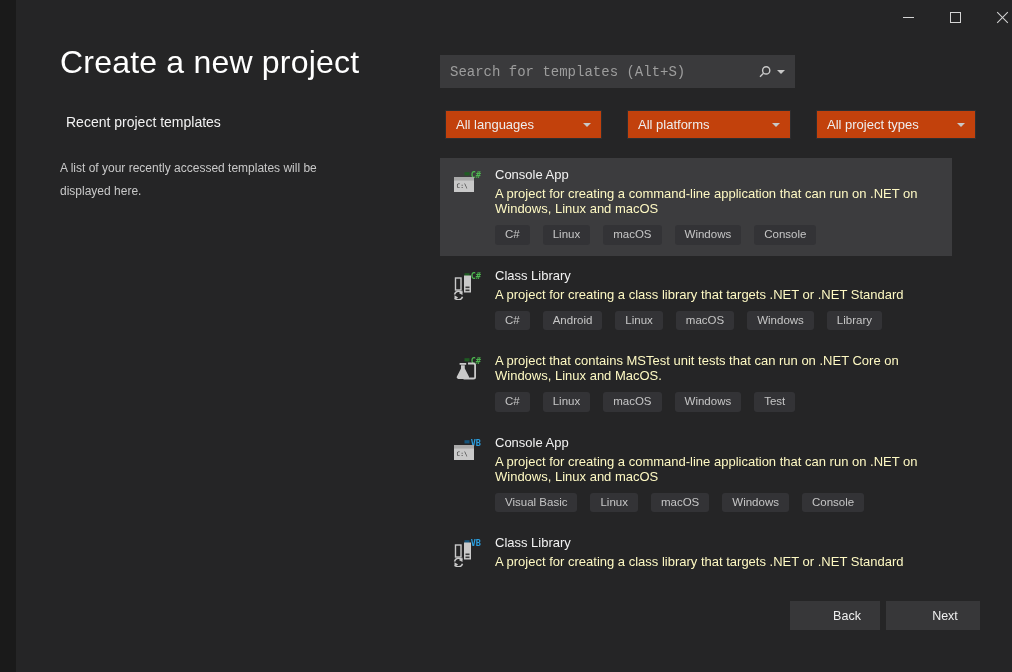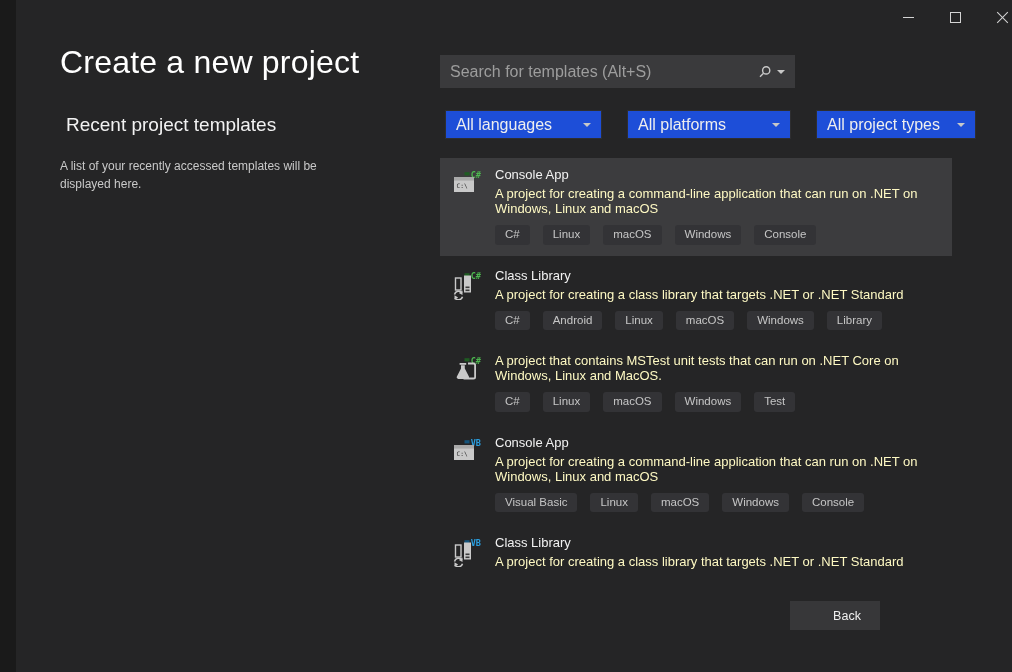--- a/index.html
+++ b/index.html
@@ -27,50 +27,50 @@
   .close-glyph::before { transform: rotate(45deg); }
   .close-glyph::after { transform: rotate(-45deg); }
 
   
   .page-title {
     position: absolute; left: 44px; top: 44px;
     font-size: 32px; font-weight: 300; color: #ffffff; letter-spacing: 0.2px;
   }
   .recent-title {
     position: absolute; left: 50px; top: 114px;
-    font-size: 19px; font-weight: 400; color: #f2f2f2;
+    font-size: 14px; font-weight: 400; color: #f2f2f2;
   }
   .recent-desc {
     position: absolute; left: 44px; top: 157px; width: 280px;
-    font-size: 12px; line-height: 18px; color: #c9c9c9;
+    font-size: 12px; line-height: 23px; color: #c9c9c9;
   }
 
   
   .search-box {
     position: absolute; left: 424px; top: 55px; width: 355px; height: 33px;
     background: #3a3a3c; display: flex; align-items: center; padding: 0 10px;
   }
   .search-box input {
     flex: 1; background: transparent; border: none; outline: none;
-    color: #dddddd; font-size: 16px; font-family: Liberation Sans, sans-serif;
+    color: #dddddd; font-size: 14px; font-family: Liberation Mono, monospace;
   }
   .search-box input::placeholder { color: #9d9d9d; }
   .search-icon-wrap { display: flex; align-items: center; gap: 5px; cursor: default; }
   .caret {
     width: 0; height: 0; display: inline-block;
     border-left: 4px solid transparent; border-right: 4px solid transparent;
     border-top: 4px solid #c8c8c8;
   }
 
   
   .dropdown {
     position: absolute; top: 110px; height: 29px;
-    background: #1d4ed8; border: 1px solid #2e2e30;
+    background: #c2410c; border: 1px solid #2e2e30;
     display: flex; align-items: center; justify-content: space-between;
-    padding: 0 10px; font-size: 16px; color: #eeeeee; cursor: default;
+    padding: 0 10px; font-size: 13px; color: #eeeeee; cursor: default;
   }
   .dd-languages { left: 429px; width: 157px; }
   .dd-platforms { left: 611px; width: 164px; }
   .dd-projecttypes { left: 800px; width: 160px; }
 
   
   .template-list {
     position: absolute; left: 424px; top: 158px; width: 512px; height: 423px;
     overflow: hidden;
   }
@@ -249,14 +249,15 @@
 
     </div>
   </div>
     </div>
 
   <div class="scrollbar">
     <div class="scroll-thumb"></div>
   </div>
 
   <button class="footer-btn back-btn">Back</button>
+  <button class="footer-btn next-btn">Next</button>
 
 </div>
 
 </body></html>

